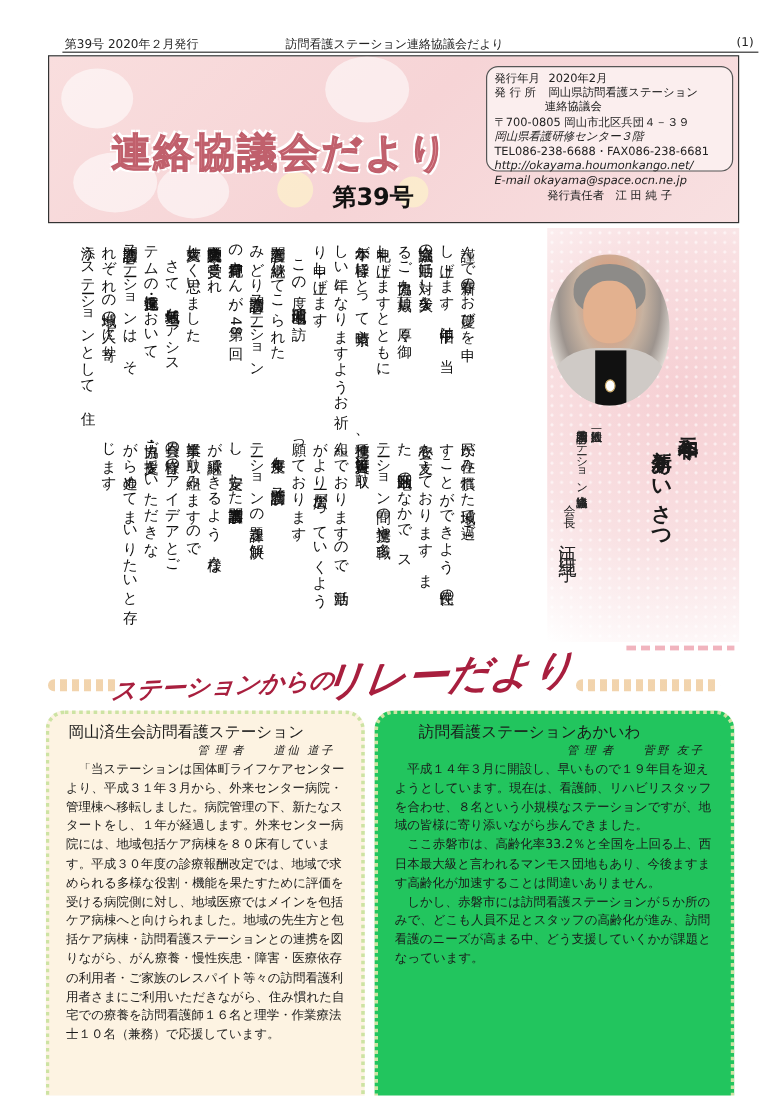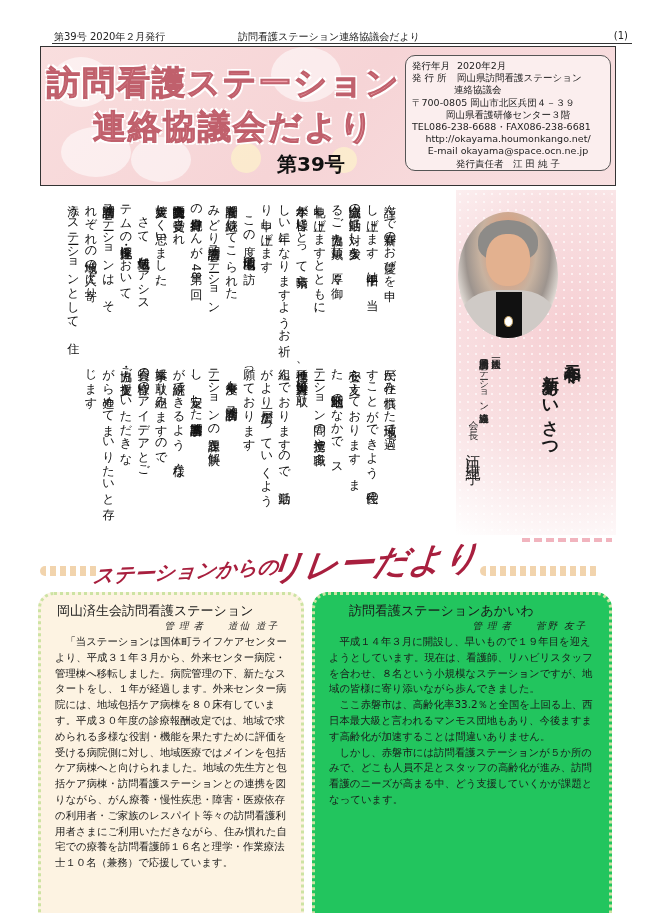--- a/index.html
+++ b/index.html
@@ -12,26 +12,26 @@
   .runhead .rh-right { position: absolute; right: 4px; top: 0; }
 
   .masthead { position: absolute; top: 46px; left: 40px; width: 576px; height: 140px; border: 1px solid #333; background: linear-gradient(135deg, #f9dede 0%, #f6d4d6 50%, #f8e0e1 100%); overflow: hidden; }
   .blob { position: absolute; border-radius: 50%; background: rgba(255,255,255,0.55); }
   .blob.y { background: rgba(255,248,200,0.6); }
   .title-line { position: absolute; font-family: "DejaVu Sans", sans-serif; font-weight: bold; color: #f0a3ad; -webkit-text-stroke: 1px #c0606c; text-shadow: 0 0 0 #fff, 2px 2px 0 #fff, -2px -2px 0 #fff, 2px -2px 0 #fff, -2px 2px 0 #fff; letter-spacing: 2px; }
   .title1 { top: 14px; left: 6px; font-size: 33px; }
   .title2 { top: 58px; left: 52px; font-size: 33px; }
   .issue-no { position: absolute; top: 104px; left: 236px; font-size: 20px; font-weight: bold; color: #111; }
 
-  .infobox { position: absolute; top: 8px; left: 364px; width: 206px; height: 116px; border: 1px solid #555; border-radius: 10px; background: #fbeeee; font-size: 9.5px; line-height: 12.2px; padding: 4px 6px; color: #222; }
+  .infobox { position: absolute; top: 8px; left: 364px; width: 206px; height: 88px; border: 1px solid #555; border-radius: 10px; background: #fbeeee; font-size: 9.5px; line-height: 12.2px; padding: 4px 6px; color: #222; }
   .infobox .row { white-space: nowrap; }
   .infobox .lbl { display: inline-block; width: 42px; }
   .infobox .indent { padding-left: 42px; }
   .infobox .center { text-align: center; }
-  .infobox .right { text-align: center; }
+  .infobox .right { text-align: left; font-style: italic; }
 
   .letter { position: absolute; top: 190px; left: 36px; width: 580px; height: 345px; }
   .sidebar-bg { position: absolute; top: 0; right: 0; width: 160px; height: 345px; background: radial-gradient(circle at 70% 40%, #f6cfd3 0%, #f9e1e3 55%, #ffffff 100%); }
   .sidebar-bg::after { content: ""; position: absolute; inset: 0; background-image: radial-gradient(#ffffff 1px, transparent 1.5px); background-size: 8px 8px; opacity: 0.6; }
 
   .vcols { position: absolute; top: 6px; left: 0; writing-mode: vertical-rl; font-size: 12.2px; line-height: 17.6px; color: #111; white-space: nowrap; }
   .vcols.upper { right: 218px; height: 150px; }
   .vcols.lower { right: 218px; top: 170px; height: 170px; }
   .vcols p { margin: 0; }
 
@@ -78,21 +78,20 @@
   <span class="rh-right">(1)</span>
 </div>
 
 <div class="masthead">
   <div class="blob" style="left:10px;top:10px;width:60px;height:50px;"></div>
   <div class="blob" style="left:230px;top:0px;width:70px;height:55px;"></div>
   <div class="blob" style="left:20px;top:80px;width:70px;height:50px;"></div>
   <div class="blob" style="left:90px;top:90px;width:60px;height:45px;"></div>
   <div class="blob y" style="left:190px;top:96px;width:30px;height:30px;"></div>
   <div class="blob y" style="left:290px;top:100px;width:26px;height:26px;"></div>
-  <div class="title-line title1">訪問看護ステーション</div>
   <div class="title-line title2">連絡協議会だより</div>
   <div class="issue-no">第39号</div>
 
   <div class="infobox">
     <div class="row"><span class="lbl">発行年月</span> <span>2020年2月</span></div>
     <div class="row"><span class="lbl">発 行 所</span> <span>岡山県訪問看護ステーション</span></div>
     <div class="row indent">連絡協議会</div>
     <div class="row"><span>〒700-0805</span> <span>岡山市北区兵団４－３９</span></div>
     <div class="row right">岡山県看護研修センター３階</div>
     <div class="row">TEL086-238-6688・FAX086-238-6681</div>

